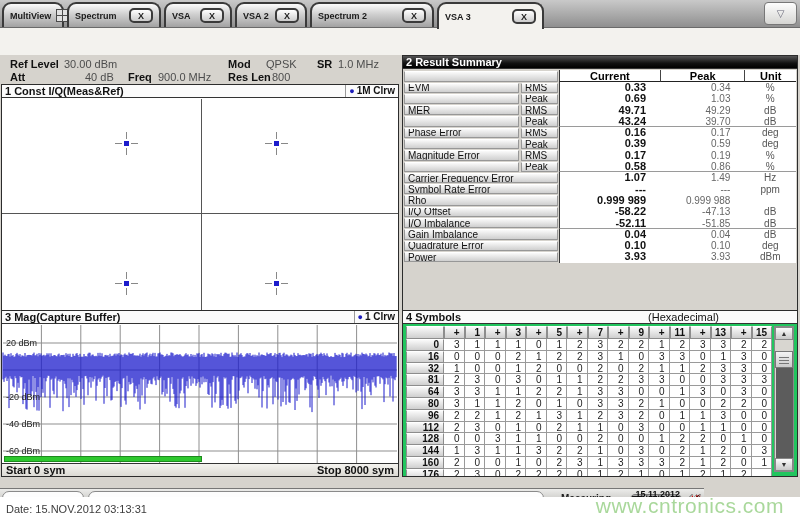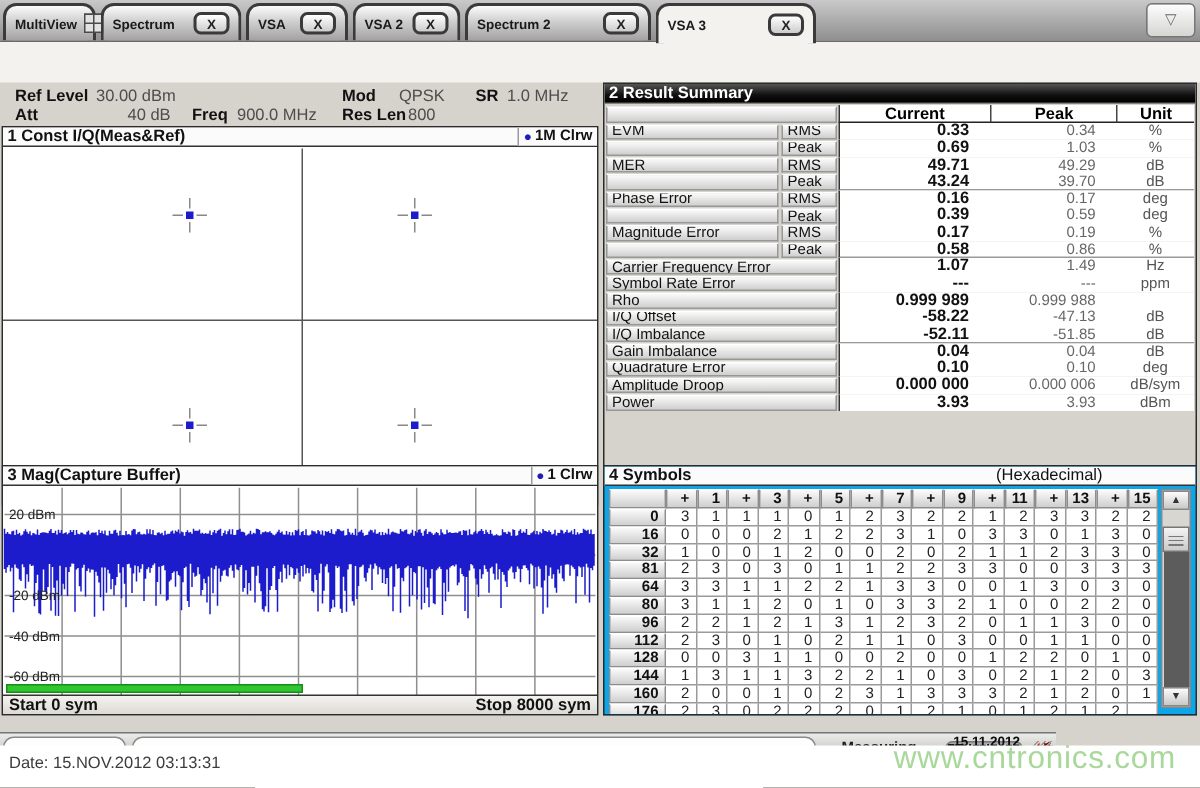--- a/index.html
+++ b/index.html
@@ -70,22 +70,22 @@
      font-size:11px;font-weight:bold;color:#000;text-align:center;padding-right:0;line-height:12px;
      border-bottom:1.5px solid #222;}
   .rs-row.head .rs-peak,.rs-row.head .rs-unit{border-left:1px solid #444;}
   .rs-row.gend .rs-cur,.rs-row.gend .rs-peak,.rs-row.gend .rs-unit{border-bottom:1px solid #9a9a9a;}
   
   .mgraph{position:absolute;left:0;top:14px;width:396px;height:139px;background:#fff;}
   .mag-ylab{position:absolute;left:4px;font-size:9px;color:#222;z-index:4;white-space:nowrap;}
   .gbar{position:absolute;left:2px;top:131px;width:198px;height:6px;background:#2ec82e;
         border:1px solid #1d8a1d;z-index:5;}
   
-  #win4{background:#0ea5e9;}
-  .sym-hexlab{font-weight:normal;font-size:11px;position:absolute;right:62px;top:0;line-height:13px;}
+  #win4{background:#22c55e;}
+  .sym-hexlab{font-weight:normal;font-size:11px;position:absolute;right:78px;top:0;line-height:13px;}
   .sym-table{position:absolute;left:3px;top:15px;width:366px;background:#fff;}
   .sym-row{display:flex;}
   .sym-cell{border-right:1px solid #9a9a9a;border-bottom:1px solid #9a9a9a;font-size:10px;
             color:#222;text-align:right;padding-right:4px;height:11.8px;line-height:11.5px;width:20.5px;}
   .sym-btn{background:linear-gradient(#fafafa,#cfcfcf);border:1px solid #8d8d8d;border-top-color:#fff;
            font-weight:bold;font-size:10px;text-align:right;padding-right:4px;color:#111;}
   .sym-addr{width:38px;height:11.8px;line-height:10.5px;}
   .sym-h{width:20.5px;height:13px;line-height:12px;}
   .sym-corner{width:38px;height:13px;}
   .sb{position:absolute;left:371px;top:15px;width:20px;height:146px;border:1px solid #888;
@@ -319,26 +319,20 @@
           <div class="rs-peak">0.04</div>
           <div class="rs-unit">dB</div>
         </div>
         <div class="rs-row">
           <div class="rs-btn rs-wide">Quadrature Error</div>
           <div class="rs-cur">0.10</div>
           <div class="rs-peak">0.10</div>
           <div class="rs-unit">deg</div>
         </div>
         <div class="rs-row">
-          <div class="rs-btn rs-wide">Amplitude Droop</div>
-          <div class="rs-cur">0.000 000</div>
-          <div class="rs-peak">0.000 006</div>
-          <div class="rs-unit">dB/sym</div>
-        </div>
-        <div class="rs-row">
           <div class="rs-btn rs-wide">Power</div>
           <div class="rs-cur">3.93</div>
           <div class="rs-peak">3.93</div>
           <div class="rs-unit">dBm</div>
         </div>
       </div>
   </div>
 
   <div class="win" id="win3" style="left:1px;top:310px;width:398px;height:167px;">
     <div class="wtitle">

